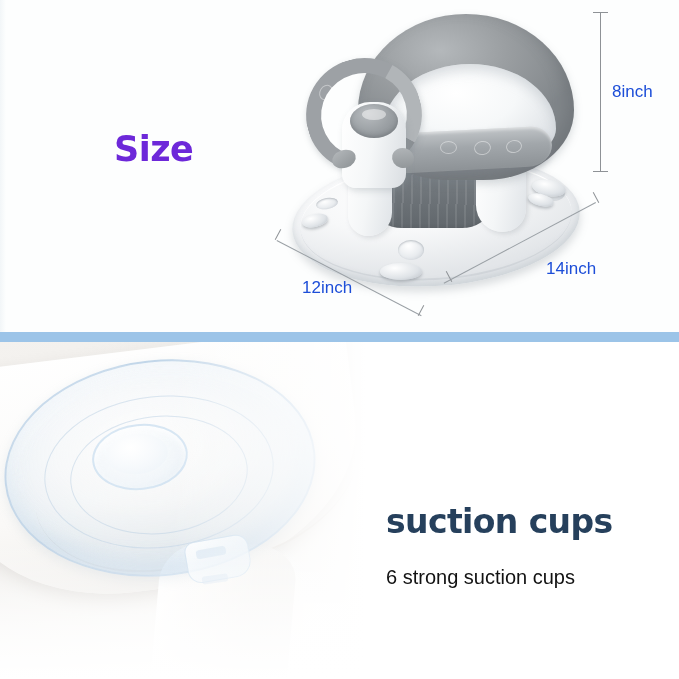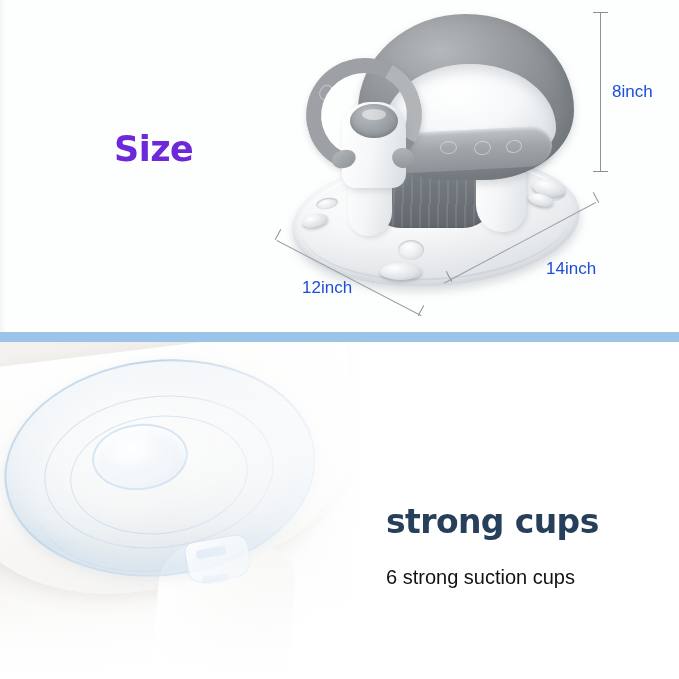--- a/index.html
+++ b/index.html
@@ -573,20 +573,20 @@
       <div class="cup-tab-slot"></div>
       <div class="cup-tab-slot2"></div>
 
       <div class="photo-fade"></div>
       <div class="photo-fade-b"></div>
     </div>
   </div>
 
   <div class="safety-heading">
     <br>
-    <span>strong cups</span>
+    <span>suction cups</span>
   </div>
 
   <div class="safety-body">
     <span>6 strong suction cups</span><br>
   </div>
 
 </div>
 
 </body></html>

